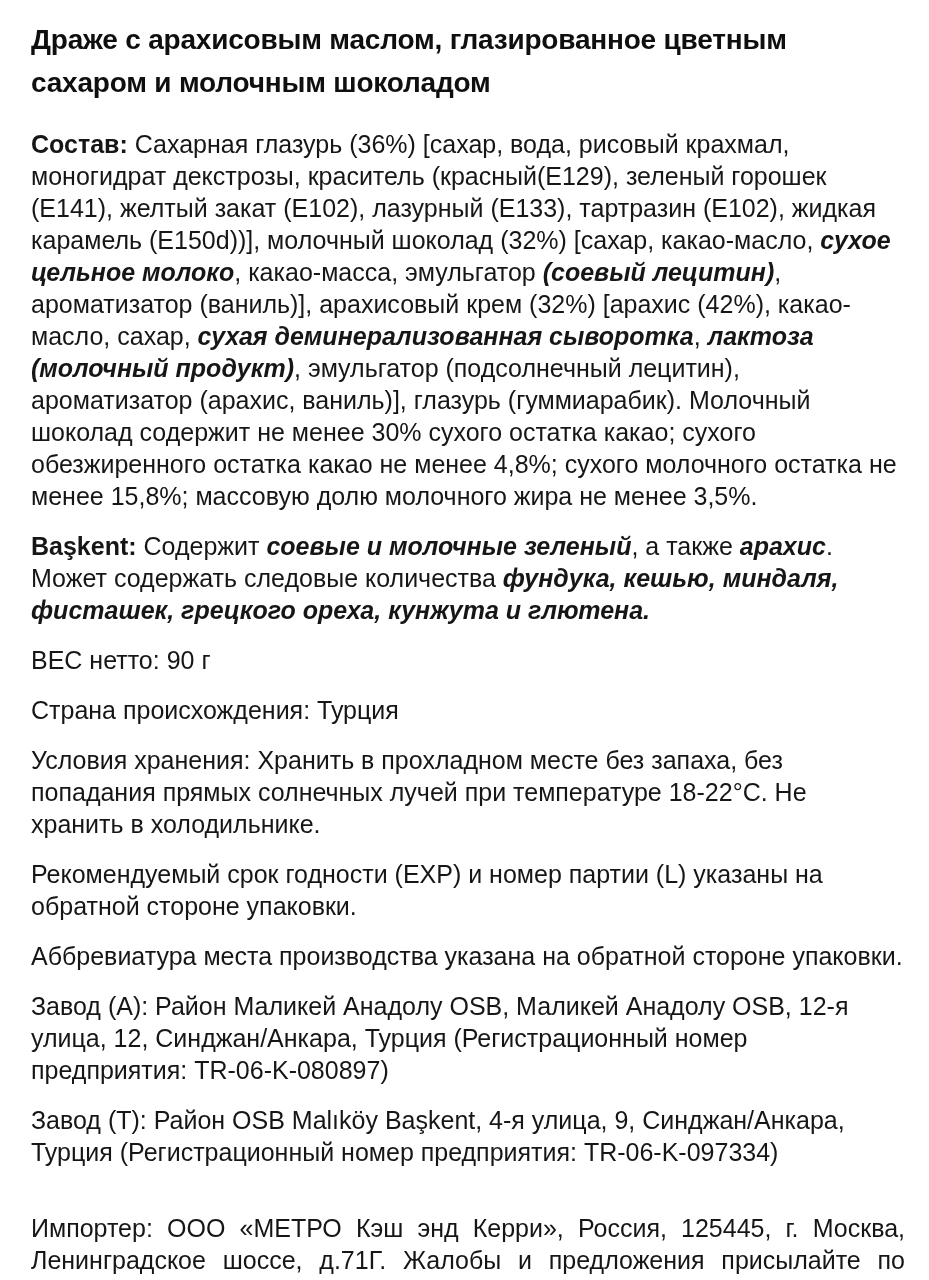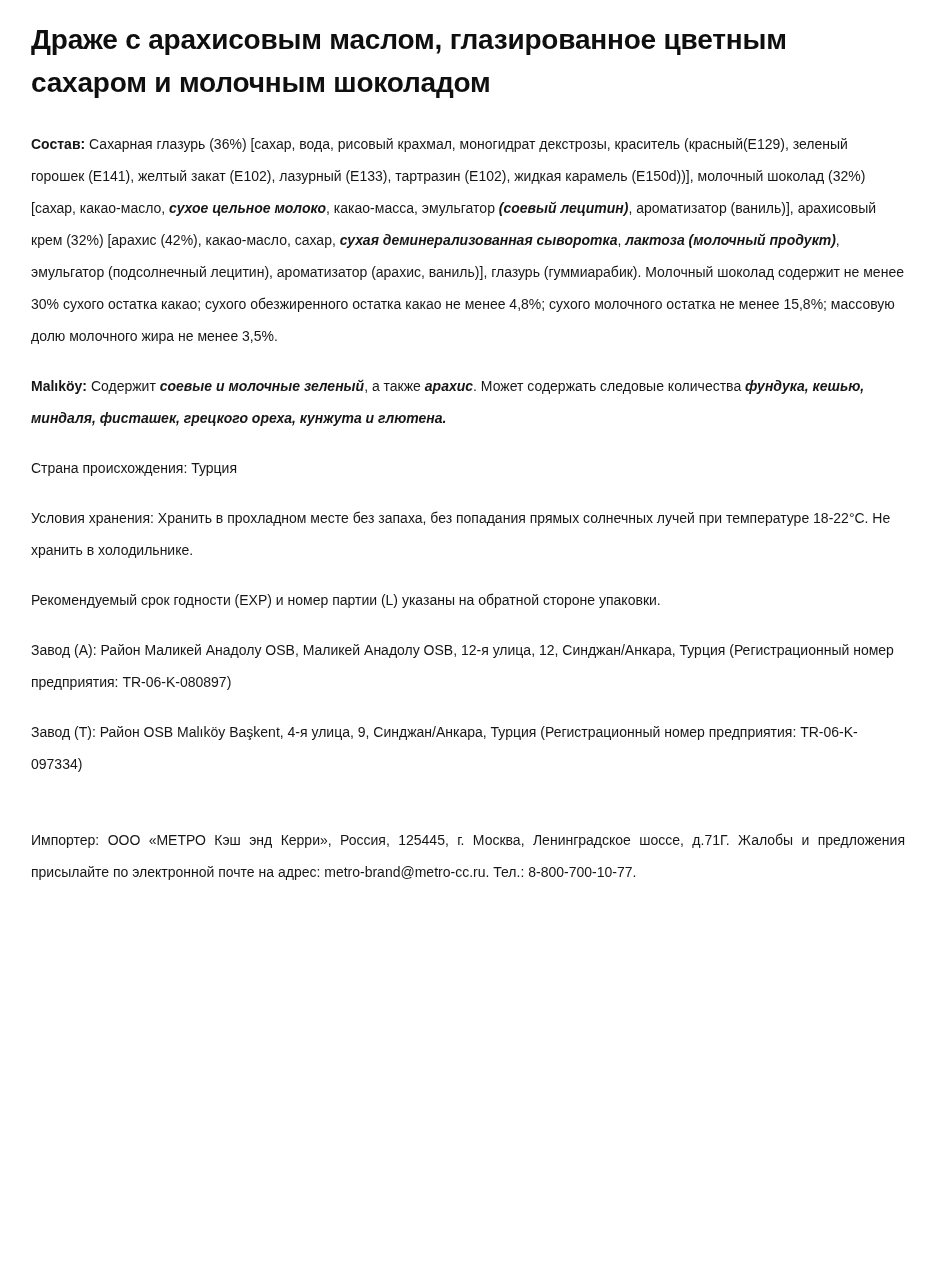--- a/index.html
+++ b/index.html
@@ -22,38 +22,40 @@
   h1.title {
     margin: 0 0 24px 0;
     font-size: 28px;
     line-height: 43px;
     font-weight: 700;
     color: #0f0f0f;
     letter-spacing: -0.2px;
   }
   p.para {
     margin: 0 0 18px 0;
-    font-size: 14px;
+    font-size: 25px;
     line-height: 32px;
     font-weight: 400;
     color: #161616;
   }
   p.para:last-child { margin-bottom: 0; }
   .b  { font-weight: 700; }
   .bi { font-weight: 700; font-style: italic; }
   p.align-justify { text-align: justify; margin-top: 44px; }
 </style>
 </head>
 <body>
 
 <main class="doc">
   <h1 class="title">Драже с арахисовым маслом, глазированное цветным сахаром и молочным шоколадом</h1>
   <section id="paragraphs">
       <p class="para"><span class="b">Состав:</span><span> Сахарная глазурь (36%) [сахар, вода, рисовый крахмал, моногидрат декстрозы, краситель (красный(E129), зеленый горошек (E141), желтый закат (E102), лазурный (E133), тартразин (E102), жидкая карамель (E150d))], молочный шоколад (32%) [сахар, какао-масло, </span><span class="bi">сухое цельное молоко</span><span>, какао-масса, эмульгатор </span><span class="bi">(соевый лецитин)</span><span>, ароматизатор (ваниль)], арахисовый крем (32%) [арахис (42%), какао-масло, сахар, </span><span class="bi">сухая деминерализованная сыворотка</span><span>, </span><span class="bi">лактоза (молочный продукт)</span><span>, эмульгатор (подсолнечный лецитин), ароматизатор (арахис, ваниль)], глазурь (гуммиарабик). Молочный шоколад содержит не менее 30% сухого остатка какао; сухого обезжиренного остатка какао не менее 4,8%; сухого молочного остатка не менее 15,8%; массовую долю молочного жира не менее 3,5%.</span></p>
-      <p class="para"><span class="b">Malıköy:</span><span> Содержит </span><span class="bi">соевые и молочные зеленый</span><span>, а также </span><span class="bi">арахис</span><span>. Может содержать следовые количества </span><span class="bi">фундука, кешью, миндаля, фисташек, грецкого ореха, кунжута и глютена.</span></p>
+      <p class="para"><span class="b">Başkent:</span><span> Содержит </span><span class="bi">соевые и молочные зеленый</span><span>, а также </span><span class="bi">арахис</span><span>. Может содержать следовые количества </span><span class="bi">фундука, кешью, миндаля, фисташек, грецкого ореха, кунжута и глютена.</span></p>
+      <p class="para"><span>ВЕС нетто: 90 г</span></p>
       <p class="para"><span>Страна происхождения: Турция</span></p>
       <p class="para"><span>Условия хранения: Хранить в прохладном месте без запаха, без попадания прямых солнечных лучей при температуре 18-22°С. Не хранить в холодильнике.</span></p>
       <p class="para"><span>Рекомендуемый срок годности (EXP) и номер партии (L) указаны на обратной стороне упаковки.</span></p>
+      <p class="para"><span>Аббревиатура места производства указана на обратной стороне упаковки.</span></p>
       <p class="para"><span>Завод (А): Район Маликей Анадолу OSB, Маликей Анадолу OSB, 12-я улица, 12, Синджан/Анкара, Турция (Регистрационный номер предприятия: TR-06-K-080897)</span></p>
       <p class="para"><span>Завод (Т): Район OSB Malıköy Başkent, 4-я улица, 9, Синджан/Анкара, Турция (Регистрационный номер предприятия: TR-06-K-097334)</span></p>
       <p class="para align-justify"><span>Импортер: ООО «МЕТРО Кэш энд Керри», Россия, 125445, г. Москва, Ленинградское шоссе, д.71Г. Жалобы и предложения присылайте по электронной почте на адрес: metro-brand@metro-cc.ru. Тел.: 8-800-700-10-77.</span></p>
     </section>
 </main>
 
 </body></html>

